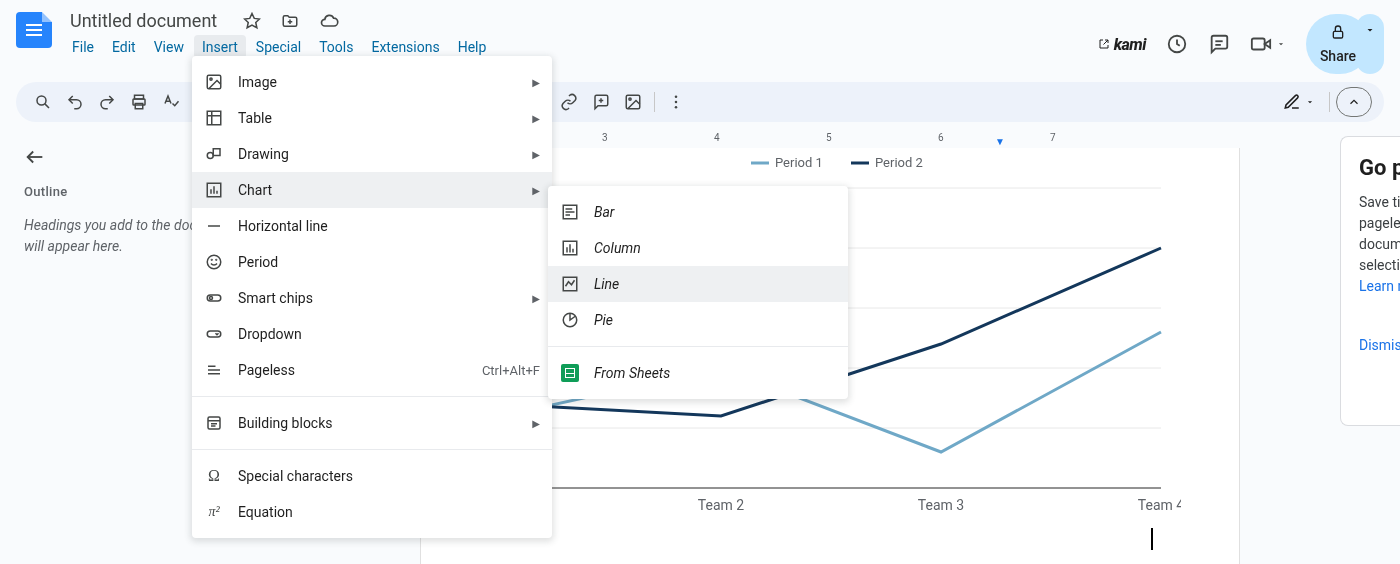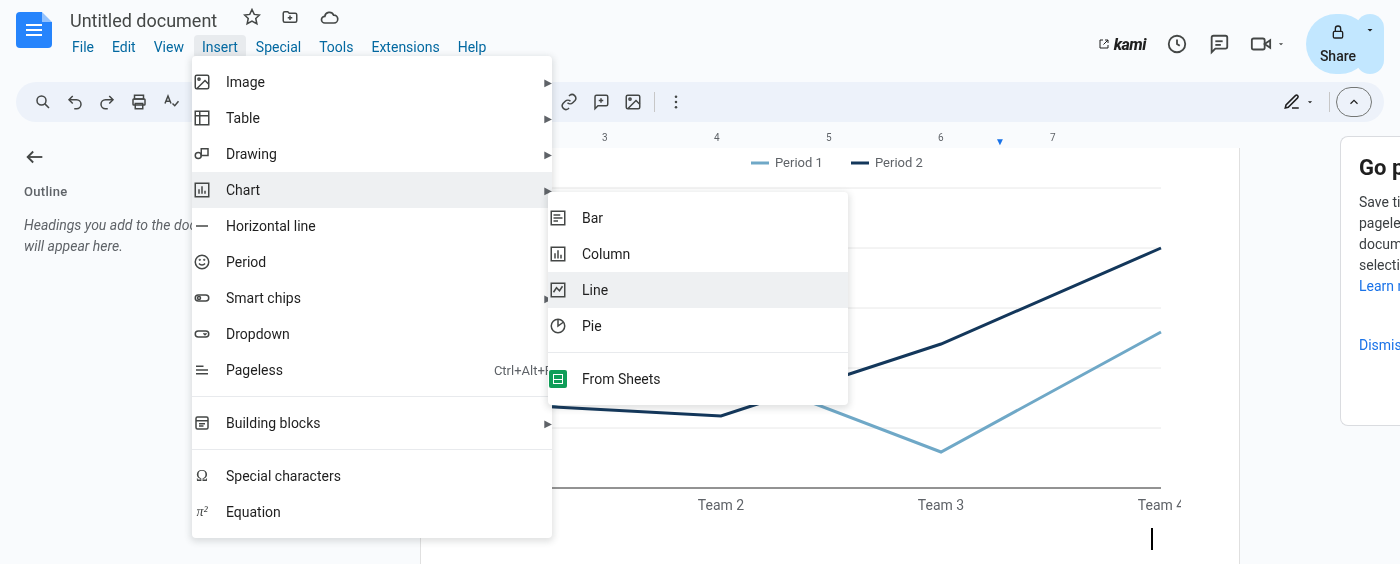--- a/index.html
+++ b/index.html
@@ -5,21 +5,21 @@
 * { box-sizing: border-box; margin: 0; padding: 0; }
 body { font-family: "Google Sans", Roboto, Arial, sans-serif; font-size: 14px; color: #1f1f1f; background: #f9fbfd; width: 1400px; height: 564px; overflow: hidden; position: relative; }
 
 
 .header { display: flex; align-items: flex-start; padding: 8px 16px 0 16px; }
 .doc-icon { width: 36px; height: 36px; background: #2684fc; border-radius: 4px; display: flex; align-items: center; justify-content: center; margin-right: 12px; margin-top: 4px; position: relative; }
 .doc-icon::before { content:""; position:absolute; top:0; right:0; width:0; height:0; border-left: 10px solid rgba(255,255,255,.5); border-top:10px solid #f9fbfd; }
 .doc-icon-inner { width: 16px; height: 2px; background: white; box-shadow: 0 -5px 0 white, 0 5px 0 white; }
 
 .title-area { flex-grow: 1; }
-.title-row { display: flex; align-items: flex-start; gap: 20px; }
+.title-row { display: flex; align-items: center; gap: 20px; }
 .doc-title { font-size: 18px; color: #444746; padding: 2px 6px; }
 .title-icon { color: #444746; cursor: pointer; }
 .menubar { display: flex; gap: 2px; margin-top: 2px; }
 .menu-item { padding: 4px 8px; border-radius: 4px; cursor: pointer; font-size: 14px; color: #0369a1; }
 .menu-item.active { background: #e8ebee; }
 
 .header-right { display: flex; align-items: center; gap: 20px; padding-top: 6px; }
 .hr-icon { color: #444746; cursor: pointer; display: flex; align-items: center; }
 .share-btn { background: #c2e7ff; border-radius: 40px; padding: 10px 14px; display: flex; align-items: center; gap: 8px; font-weight: 500; cursor: pointer; flex-direction: column; }
 .share-caret { background: #c2e7ff; border-radius: 40px; padding: 10px 8px; cursor: pointer; margin-left: -14px; }
@@ -55,23 +55,23 @@
 .promo h3 { font-size: 22px; white-space: nowrap; margin-bottom: 12px;}
 .promo p { font-size: 14px; color: #3c4043; line-height: 1.5; white-space: nowrap;}
 .promo a { color: #1a73e8; text-decoration: none;}
 .promo-dismiss { color:#1a73e8; font-size:14px; margin-top:40px;}
 
 
 .dropdown { position: absolute; background: white; box-shadow: 0 2px 6px 2px rgba(60,64,67,.15); border-radius: 4px; padding: 8px 0; z-index: 100; }
 .insert-menu { left: 192px; top: 56px; width: 360px; max-height: 500px; overflow-y: auto; }
 .insert-menu::-webkit-scrollbar { width: 12px; }
 .insert-menu::-webkit-scrollbar-thumb { background: #dadce0; border-radius: 6px; }
-.chart-submenu { left: 548px; top: 192px; width: 300px; }
-
-.dd-item { display: flex; align-items: center; padding: 6px 0; cursor: pointer; height: 36px; font-size: 14px; color: #1f1f1f; position: relative; text-align: center;}
+.chart-submenu { left: 548px; top: 186px; width: 300px; font-style: italic; }
+
+.dd-item { display: flex; align-items: center; padding: 6px 12px; cursor: pointer; height: 36px; font-size: 14px; color: #1f1f1f; position: relative; text-align: center;}
 .dd-item:hover, .dd-item.hover { background: #eef0f2; }
 .dd-icon { width: 20px; height: 20px; margin-right: 14px; color: #444746; display: flex; align-items: center; justify-content: center; }
 .dd-shortcut { margin-left: auto; color: #5f6368; font-size: 13px; }
 .dd-arrow { margin-left: auto; color: #5f6368; font-size: 10px; }
 .dd-sep { height: 1px; background: #e8eaed; margin: 8px 0; }
 
 .sheets-icon { width: 18px; height: 18px; background: #0f9d58; border-radius: 2px; position:relative;}
 .sheets-icon::after { content:""; position:absolute; inset:4px; border:1px solid white; }
 .sheets-icon::before { content:""; position:absolute; left:4px; right:4px; top:50%; height:1px; background:white; box-shadow: 0 0 0 white; }
 

